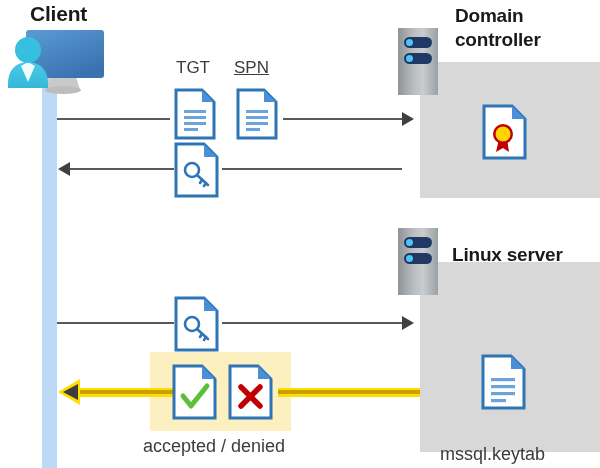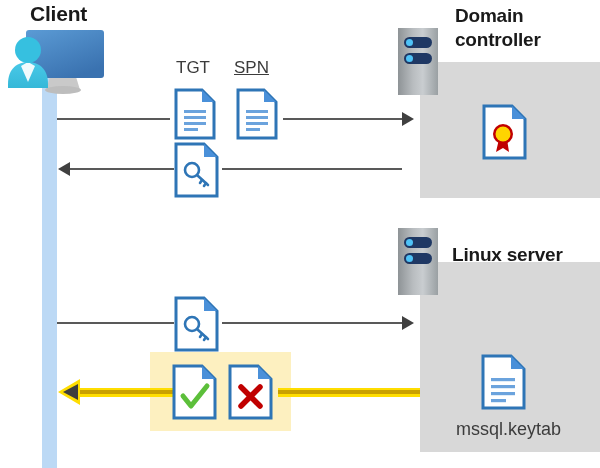--- a/index.html
+++ b/index.html
@@ -143,21 +143,21 @@
   }
 
   
   .cap {
     font-size: 17px;
     color: #3c3c3c;
   }
   .cap-tgt { left: 176px; top: 58px; }
   .cap-spn { left: 234px; top: 58px; text-decoration: underline; }
   .cap-accdeny { left: 143px; top: 436px; font-size: 18px; }
-  .cap-keytab { left: 440px; top: 419px; font-size: 18px; margin-left: 16px; }
+  .cap-keytab { left: 440px; top: 444px; font-size: 18px; }
 
   svg { display: block; }
 </style>
 </head>
 <body>
 
 <div id="canvas">
 
   <div class="abs panel panel-dc"></div>
   <div class="abs panel panel-linux"></div>
@@ -282,20 +282,21 @@
   </div>
 
   <div class="abs" style="left:228px; top:364px;">
     <svg width="46" height="56" viewBox="0 0 46 56">
       <path d="M2 2 L30 2 L43 15 L43 54 L2 54 Z" fill="#ffffff" stroke="#2e75b6" stroke-width="3"></path>
       <path d="M30 2 L43 15 L30 15 Z" fill="#4a90d9"></path>
       <path d="M13 23 L32 42 M32 23 L13 42" fill="none" stroke="#c00000" stroke-width="5.5" stroke-linecap="round"></path>
     </svg>
   </div>
 
+  <div class="abs cap cap-accdeny">accepted / denied</div>
 
   <div class="abs" style="left:482px; top:104px;">
     <svg width="46" height="56" viewBox="0 0 46 56">
       <path d="M2 2 L30 2 L43 15 L43 54 L2 54 Z" fill="#ffffff" stroke="#2e75b6" stroke-width="3"></path>
       <path d="M30 2 L43 15 L30 15 Z" fill="#4a90d9"></path>
       <path d="M17 35 L14 48 L21 44 L27 48 L25 35 Z" fill="#c00000"></path>
       <circle cx="21" cy="30" r="10" fill="#c00000"></circle>
       <circle cx="21" cy="30" r="7.5" fill="#ffd400"></circle>
     </svg>
   </div>

